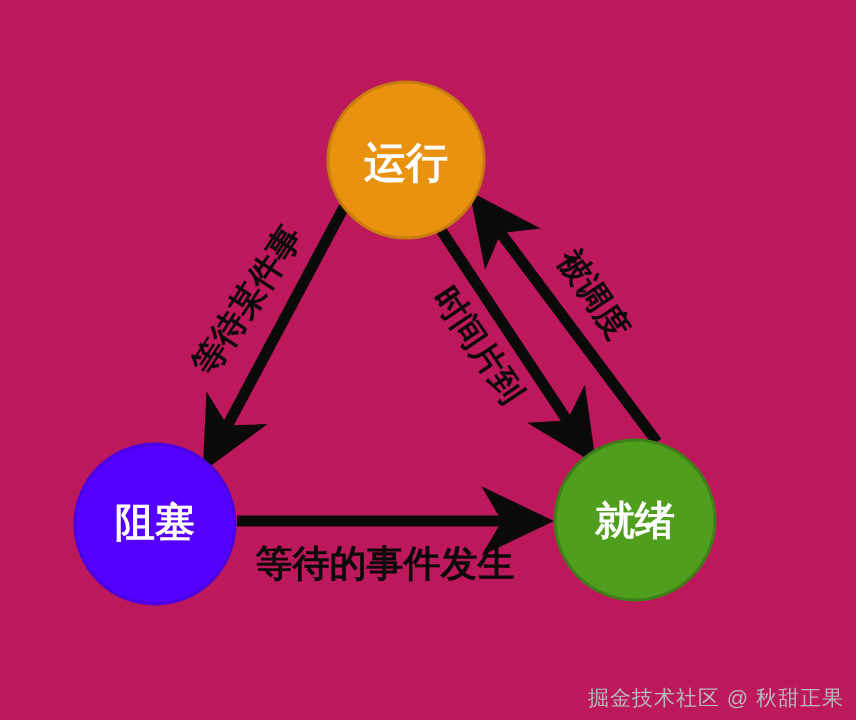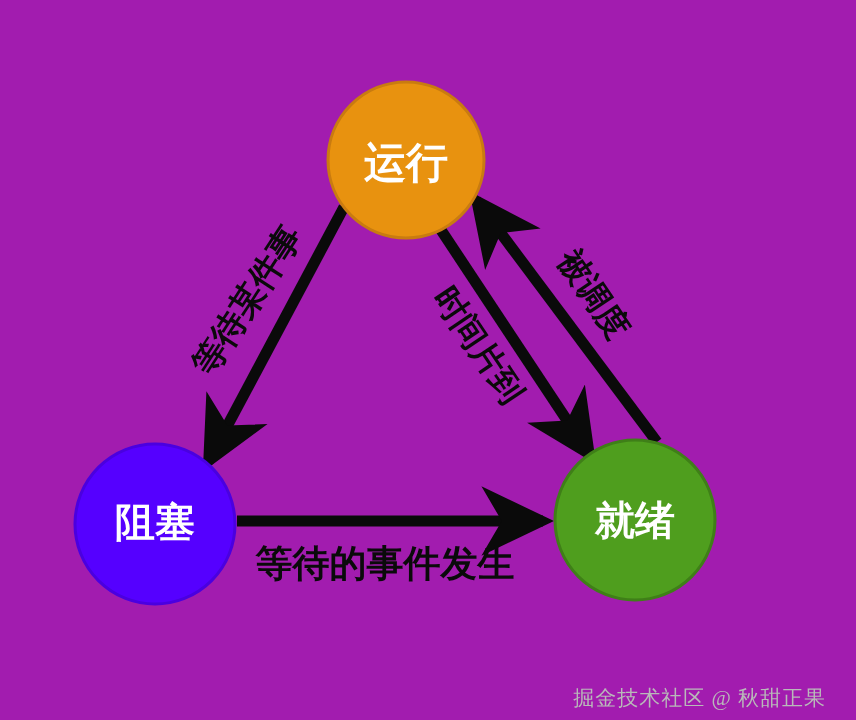--- a/index.html
+++ b/index.html
@@ -11,21 +11,21 @@
     width: 856px;
     height: 720px;
     font-family: "Liberation Sans", "DejaVu Sans", sans-serif;
     overflow: hidden;
     position: relative;
   }
   #diagram-root {
     position: relative;
     width: 856px;
     height: 720px;
-    background: #a21caf;
+    background: #be185d;
     text-align: center;
   }
   #state-svg {
     position: absolute;
     left: 0;
     top: 0;
     width: 856px;
     height: 720px;
     display: block;
   }
@@ -39,26 +39,26 @@
   }
   .edge-label {
     font-weight: bold;
     fill: #0a0a0a;
     text-anchor: middle;
     dominant-baseline: central;
     font-family: "Liberation Sans", "DejaVu Sans", sans-serif;
   }
   .watermark-text {
     position: absolute;
-    right: 30px;
+    right: 12px;
     bottom: 8px;
     font-size: 21px;
     color: #b9b9b9;
     letter-spacing: 1px;
-    font-family: Liberation Serif, serif;
+    font-family: Liberation Sans, sans-serif;
     white-space: nowrap;
     user-select: none;
   }
 </style>
 </head>
 <body>
 
 <div id="diagram-root">
 
   <svg id="state-svg" viewBox="0 0 856 720">

